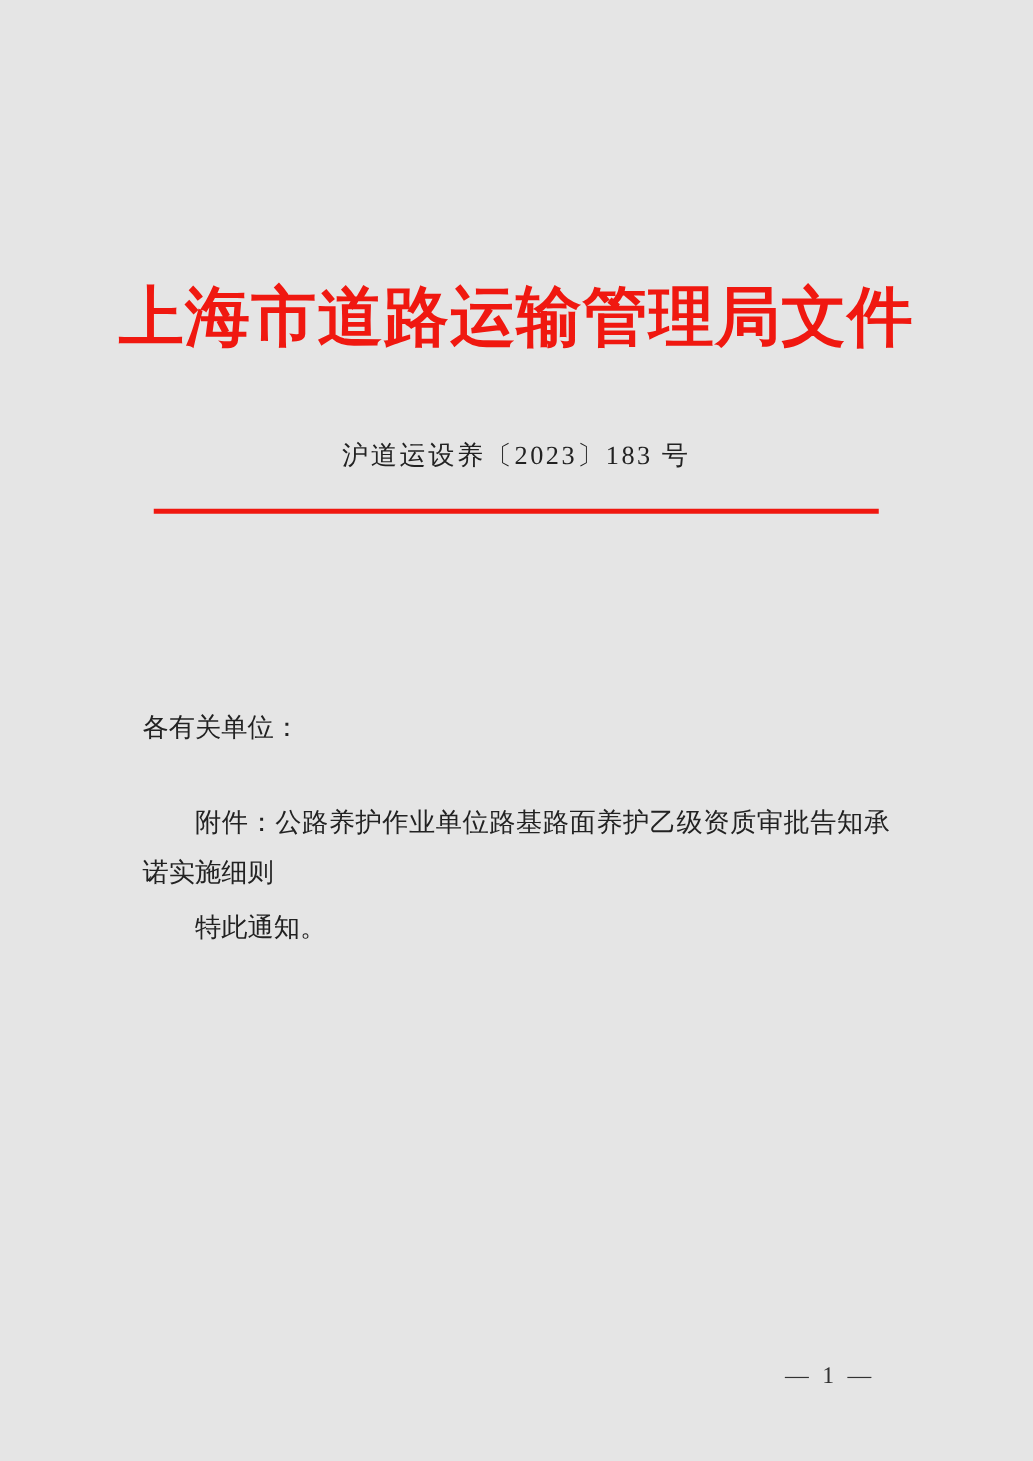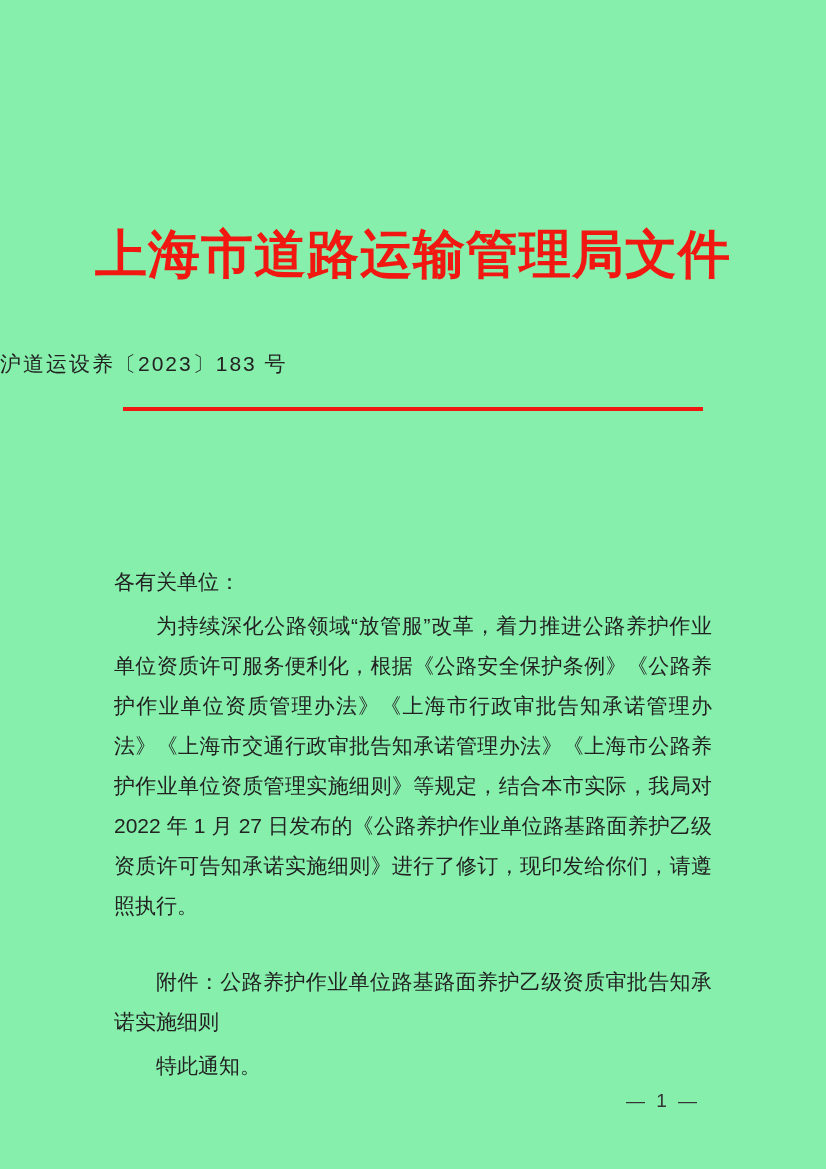--- a/index.html
+++ b/index.html
@@ -5,43 +5,44 @@
   html, body {
     margin: 0;
     padding: 0;
     background: #ffffff;
   }
   .page {
     position: relative;
     width: 826px;
     height: 1169px;
     margin: 0 auto;
-    background: #86efac;
+    background: #e5e5e5;
     overflow: hidden;
-    font-family: Liberation Sans, sans-serif;
+    font-family: Liberation Serif, serif;
     color: #1a1a1a;
   }
   .header-title {
     position: absolute;
     top: 222px;
     left: 0;
     width: 100%;
     text-align: center;
     font-size: 52px;
     font-weight: bold;
     letter-spacing: 1px;
     color: #f01810;
     line-height: 1.25;
     white-space: nowrap;
   }
   .doc-number {
     position: absolute;
     top: 350px;
     left: 0;
     width: 100%;
+    text-align: center;
     font-size: 21px;
     letter-spacing: 2px;
     color: #222222;
   }
   .red-line {
     position: absolute;
     top: 407px;
     left: 123px;
     width: 580px;
     height: 4px;
@@ -95,20 +96,19 @@
 
   <div class="header-title">上海市道路运输管理局文件</div>
 
   <div class="doc-number">沪道运设养〔2023〕183 号</div>
 
   <div class="red-line"></div>
 
 
   <div class="body-text">
     <p>各有关单位：</p>
-    <p class="indent">为持续深化公路领域“放管服”改革，着力推进公路养护作业单位资质许可服务便利化，根据《公路安全保护条例》《公路养护作业单位资质管理办法》《上海市行政审批告知承诺管理办法》《上海市交通行政审批告知承诺管理办法》《上海市公路养护作业单位资质管理实施细则》等规定，结合本市实际，我局对 2022 年 1 月 27 日发布的《公路养护作业单位路基路面养护乙级资质许可告知承诺实施细则》进行了修订，现印发给你们，请遵照执行。</p>
     <p class="indent attachment">附件：公路养护作业单位路基路面养护乙级资质审批告知承诺实施细则</p>
     <p class="indent">特此通知。</p>
   </div>
 
   <div class="page-number">— 1 —</div>
 
 </div>
 
 </body></html>

